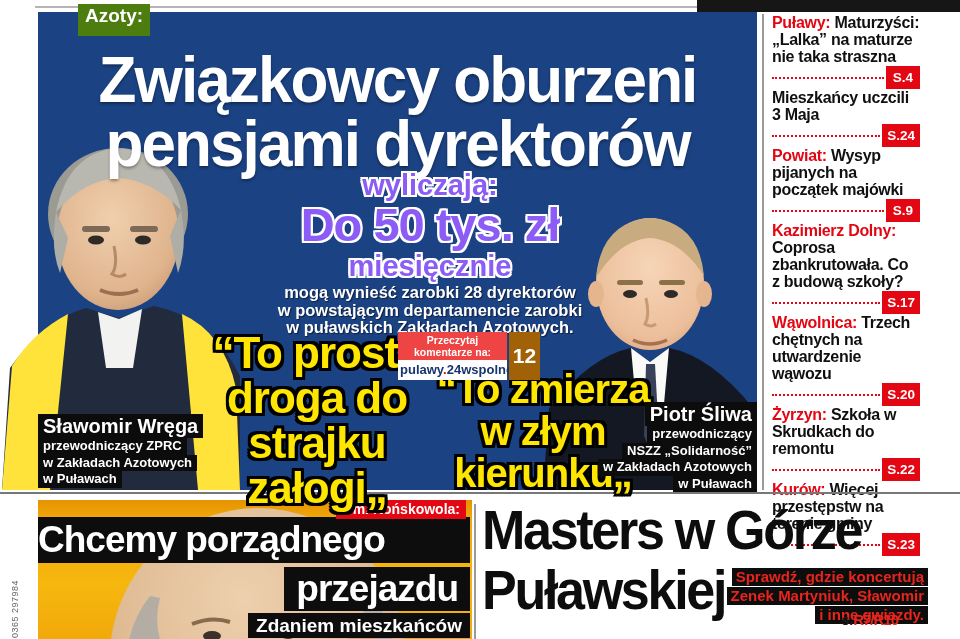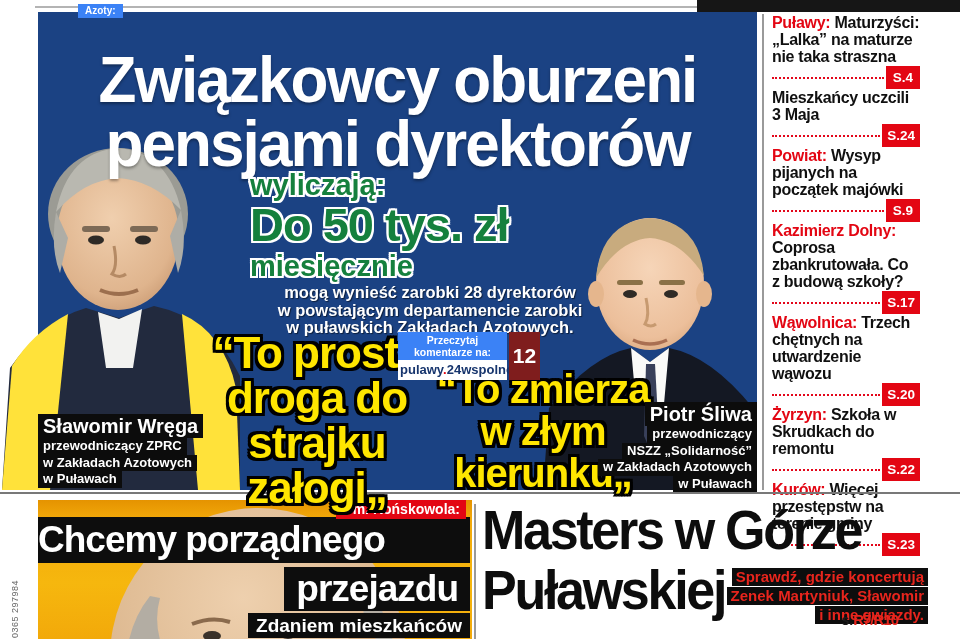--- a/index.html
+++ b/index.html
@@ -7,45 +7,45 @@
   .page{position:relative;width:960px;height:639px;background:#fff;overflow:hidden;}
   .abs{position:absolute;}
 
   
   .topline{left:35px;top:6px;width:722px;height:2px;background:#b4b4b4;}
   .topright-bar{left:697px;top:0;width:263px;height:12px;background:#161616;}
 
   
   .blue-box{left:38px;top:12px;width:719px;height:478px;background:#1b4283;}
 
-  .kicker{background:#3b82f6;color:#fff;font-weight:bold;padding:1px 7px 2px;font-size:10px;z-index:30;}
+  .kicker{background:#4d7c0f;color:#fff;font-weight:bold;padding:1px 7px 9px;font-size:19px;z-index:30;}
   .kicker-azoty{left:78px;top:4px;}
 
   .headline{left:38px;top:20px;width:719px;text-align:center;color:#fff;font-weight:bold;
     font-size:64px;line-height:64px;letter-spacing:-2px;z-index:8;text-shadow:0 2px 3px rgba(0,0,0,.35);margin-top:28px;}
   .headline div{transform:scaleX(.97);}
 
-  .claim{left:250px;top:170px;width:360px;text-align:left;color:#15803d;font-weight:bold;z-index:9;}
+  .claim{left:250px;top:170px;width:360px;text-align:center;color:#8b5cf6;font-weight:bold;z-index:9;}
   .claim .intro{font-size:29px;line-height:30px;}
   .claim .amount{font-size:47px;line-height:50px;letter-spacing:-1px;}
   .claim .period{font-size:29px;line-height:32px;}
   .o-white{text-shadow:-2px -2px 0 #fff,0 -2px 0 #fff,2px -2px 0 #fff,-2px 0 0 #fff,2px 0 0 #fff,-2px 2px 0 #fff,0 2px 0 #fff,2px 2px 0 #fff;}
   .o-black{text-shadow:-3px -3px 0 #000,0 -3px 0 #000,3px -3px 0 #000,-3px 0 0 #000,3px 0 0 #000,-3px 3px 0 #000,0 3px 0 #000,3px 3px 0 #000;}
 
   .body-text{left:250px;top:284px;width:360px;text-align:center;color:#fff;font-weight:bold;
     font-size:16.5px;line-height:16.5px;z-index:9;text-shadow:1px 1px 1px rgba(0,0,0,.55);}
   .body-text div{margin-bottom:1px;}
 
   
   .badge{left:398px;top:332px;z-index:12;display:flex;align-items:stretch;}
   .badge-left{width:109px;}
-  .badge-top{background:#3b82f6;color:#fff;font-size:10.5px;font-weight:bold;text-align:center;padding:2px 2px;}
+  .badge-top{background:#ef4444;color:#fff;font-size:10.5px;font-weight:bold;text-align:center;padding:2px 2px;}
   .badge-bottom{background:#fff;color:#17356d;font-size:13px;font-weight:bold;text-align:center;padding:2px 2px 3px;}
   .badge-bottom .dot{color:#e30613;}
-  .badge-count{background:#7f1d1d;color:#fff;font-size:21px;font-weight:bold;width:31px;margin-left:2px;
+  .badge-count{background:#a16207;color:#fff;font-size:21px;font-weight:bold;width:31px;margin-left:2px;
     display:flex;align-items:center;justify-content:center;}
 
   
   .quote{color:#ffe600;font-weight:bold;text-align:center;z-index:11;}
   .quote-left{left:187px;top:330px;width:260px;font-size:44px;line-height:45px;letter-spacing:-1px;}
   .quote-right{left:413px;top:368px;width:260px;font-size:40px;line-height:42px;letter-spacing:-1px;}
 
   
   .caption{display:flex;flex-direction:column;z-index:13;}
   .caption span{background:#0c0c0c;color:#fff;font-weight:bold;padding:1px 5px;}

